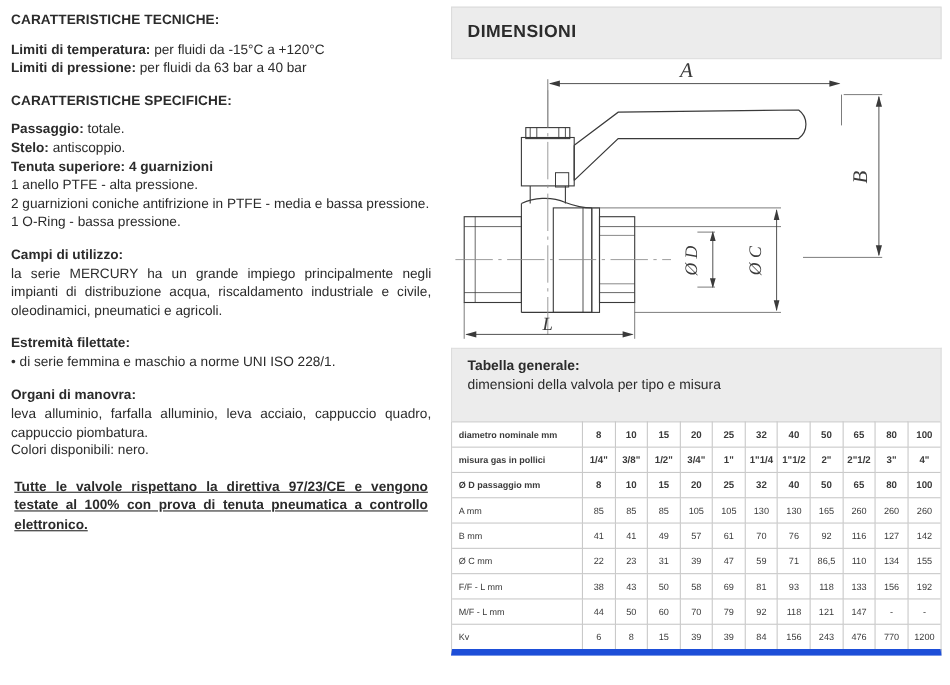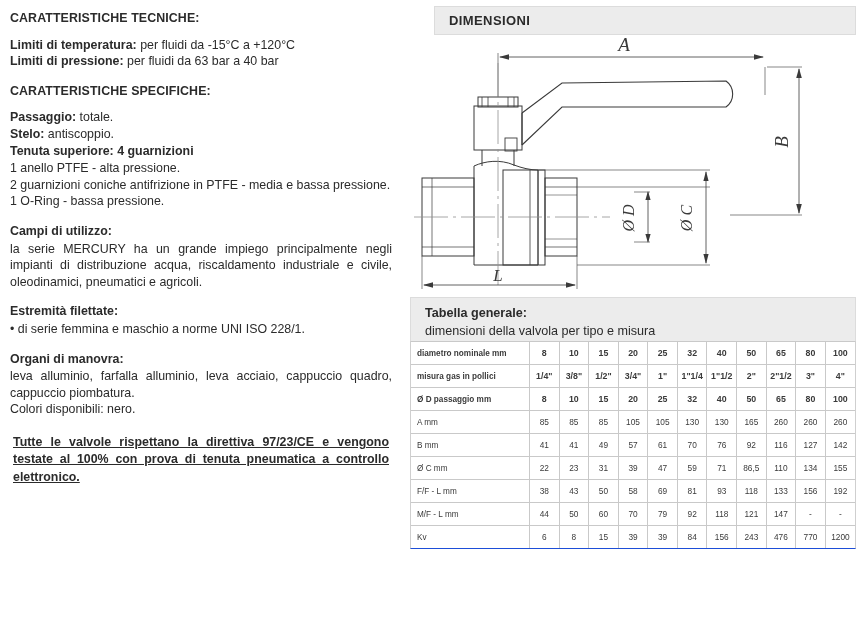--- a/index.html
+++ b/index.html
@@ -64,38 +64,37 @@
     box-sizing: border-box;
     padding: 6px 8px 0 4px;
     position: relative;
   }
   .panel {
     background: #ececec;
     border: 1px solid #dcdcdc;
     box-sizing: border-box;
   }
   .panel-dim {
-    height: 29px;
+    height: 48px;
     display: flex;
     align-items: center;
     padding-left: 14px;
     font-weight: bold;
-    font-size: 13px;
+    font-size: 16px;
     letter-spacing: 0.4px;
-    margin-left: 24px;
   }
   .drawing-wrap {
     position: relative;
     height: 262px;
     background: #ffffff;
   }
   .drawing-wrap svg { display: block; }
 
   .panel-table-head {
-    height: 44px;
+    height: 67px;
     padding: 6px 0 0 14px;
     box-sizing: border-box;
     background: #ececec;
     border: 1px solid #dcdcdc;
     border-bottom: none;
   }
   .panel-table-head .t1 {
     font-weight: bold;
     font-size: 12.6px;
     line-height: 18px;
@@ -105,21 +104,21 @@
     font-size: 12.6px;
     line-height: 18px;
     margin: 0;
   }
 
   
   .tbl-outer {
     background: #ffffff;
     border-left: 1px solid #cfcfcf;
     border-right: 1px solid #cfcfcf;
-    border-bottom: 1px solid #1d4ed8;
+    border-bottom: 6px solid #1d4ed8;
     box-sizing: border-box;
   }
   table.spec {
     border-collapse: collapse;
     width: 100%;
     font-size: 8.3px;
     table-layout: fixed;
   }
   table.spec td {
     border: 1px solid #c9c9c9;

